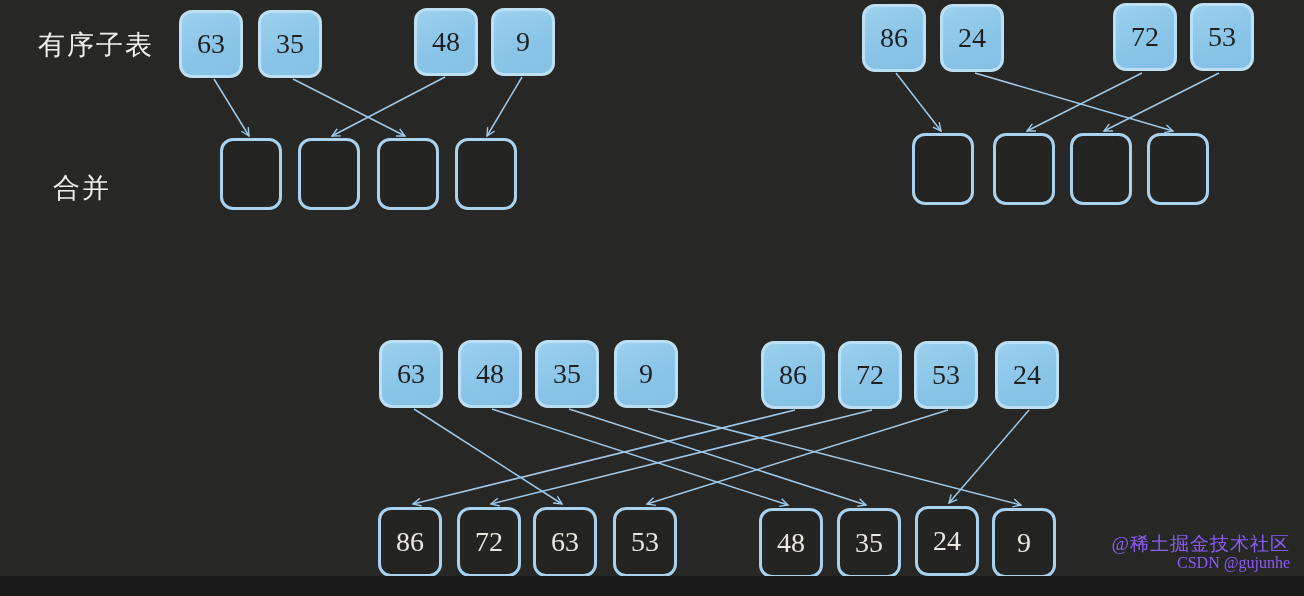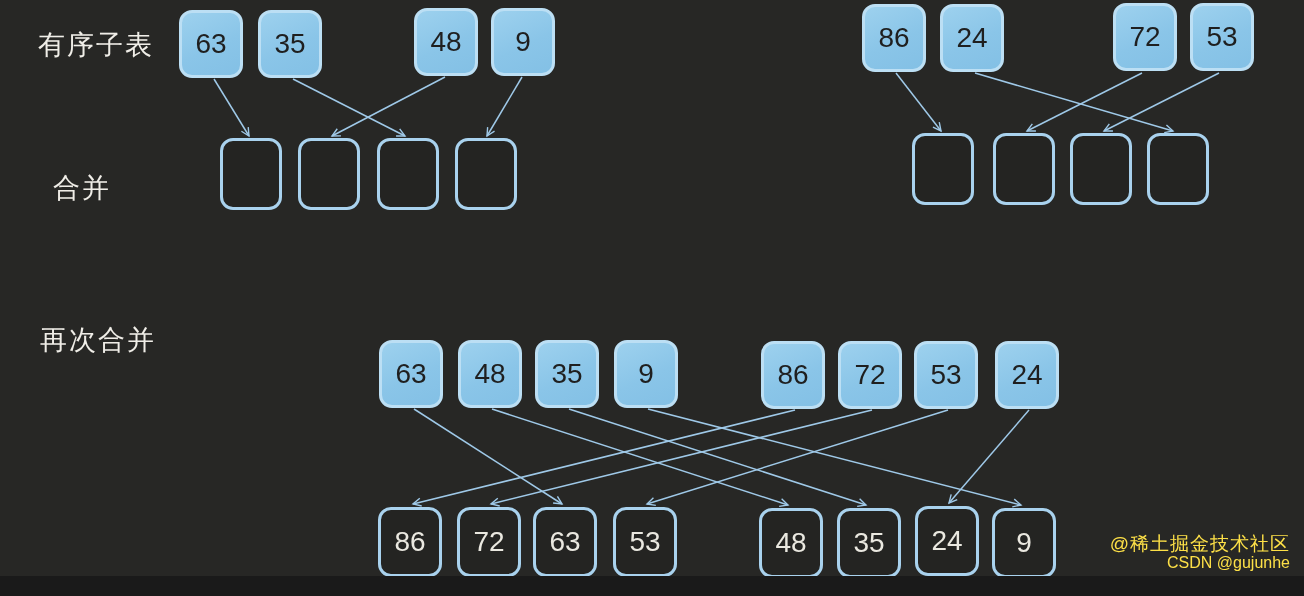--- a/index.html
+++ b/index.html
@@ -1,39 +1,39 @@
 <!DOCTYPE html>
 <html><head>
 <meta charset="utf-8">
 <style>
   html,body{margin:0;padding:0;background:#1a1a1a;}
   .canvas{
     position:relative;width:1304px;height:576px;background:#272725;
-    overflow:hidden;font-family:Liberation Sans, sans-serif;
+    overflow:hidden;font-family:Liberation Serif, serif;
   }
   .arrows{position:absolute;left:0;top:0;width:1304px;height:596px;pointer-events:none;}
   .lbl{position:absolute;color:#f0eee8;font-size:27px;letter-spacing:2px;white-space:nowrap;}
   .vbox{
     position:absolute;width:64px;height:68px;box-sizing:border-box;
     background:linear-gradient(155deg,#9dd1ee 0%,#8ac5e8 55%,#83c0e5 100%);
     border:3px solid #bcdff4;border-radius:13px;
     display:flex;align-items:center;justify-content:center;
     font-size:28px;color:#1f1f1f;
   }
   .slot{
     position:absolute;width:62px;height:72px;box-sizing:border-box;
     border:3px solid #a9d2ee;border-radius:13px;background:#242422;
   }
   .rbox{
     position:absolute;width:64px;height:70px;box-sizing:border-box;
     border:3px solid #a9d2ee;border-radius:13px;background:#242422;
     display:flex;align-items:center;justify-content:center;
     font-size:28px;color:#eae8e0;
   }
-  .wm{position:absolute;right:14px;bottom:4px;text-align:right;color:#fde047;line-height:1.1;}
+  .wm{position:absolute;right:14px;bottom:4px;text-align:right;color:#8b5cf6;line-height:1.1;}
   .wm .l1{font-size:19px;letter-spacing:1px;}
   .wm .l2{font-size:16px;}
 </style>
 </head>
 <body>
 
 <div class="canvas">
 
   <svg class="arrows" viewBox="0 0 1304 596" xmlns="http://www.w3.org/2000/svg">
     <defs>
@@ -56,21 +56,20 @@
       <line x1="648" y1="409" x2="1021" y2="505" marker-end="url(#ah)"></line>
       <line x1="795" y1="410" x2="413" y2="504" marker-end="url(#ah)"></line>
       <line x1="872" y1="410" x2="491" y2="504" marker-end="url(#ah)"></line>
       <line x1="948" y1="410" x2="647" y2="504" marker-end="url(#ah)"></line>
       <line x1="1029" y1="410" x2="949" y2="503" marker-end="url(#ah)"></line>
     </g>
   </svg>
 
   <div class="lbl" style="left:38px;top:27px">有序子表</div>
   <div class="lbl" style="left:53px;top:170px">合并</div>
-  <div class="lbl" style="left:40px;top:322px">再次合并</div>
 
   <div class="vbox" style="left:179px;top:10px">
       <span>63</span>
     </div>
   <div class="vbox" style="left:258px;top:10px">
       <span>35</span>
     </div>
   <div class="vbox" style="left:414px;top:8px">
       <span>48</span>
     </div>

